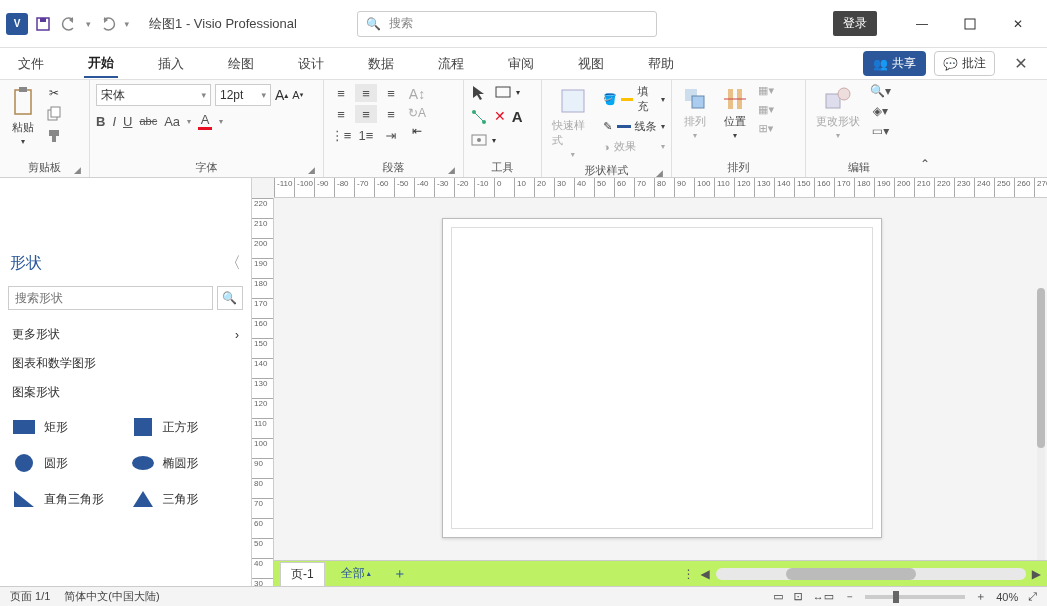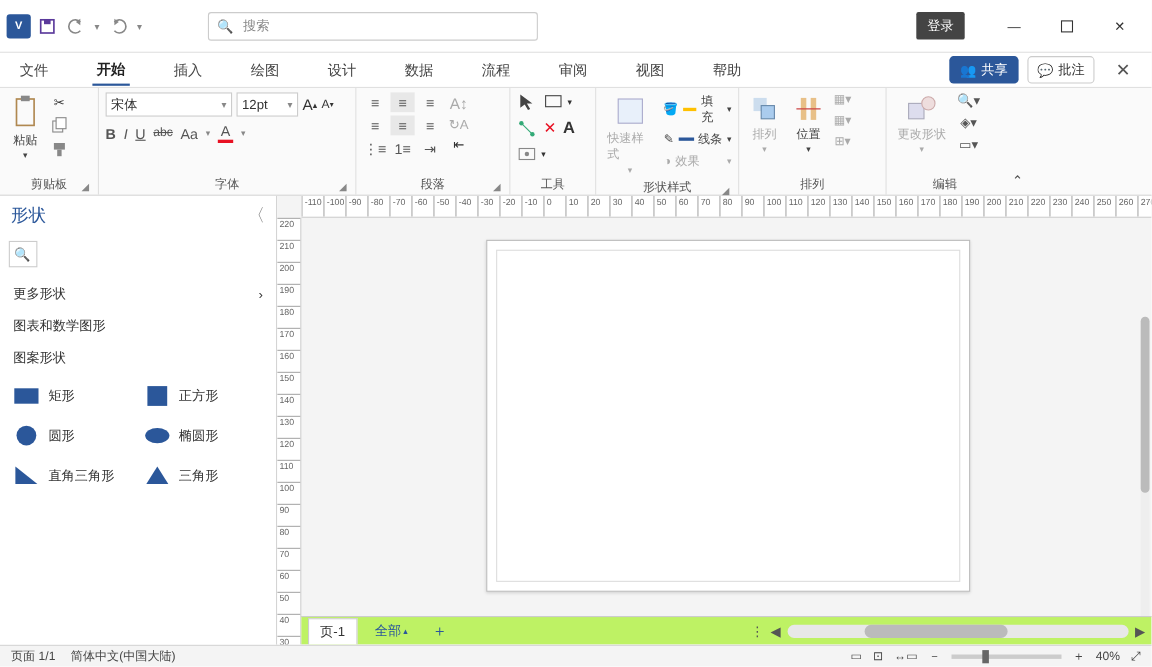--- a/index.html
+++ b/index.html
@@ -35,21 +35,21 @@
 .smallgrid .c { width: 22px; height: 18px; display:flex; align-items:center; justify-content:center; color:#555; font-size:13px;}
 .fontrow { display:flex; gap:4px; align-items:center; margin-bottom:6px;justify-content:center;}
 .fontsel { width:115px; height:22px; border:1px solid #ccc; padding:0 4px; font-size:12px; display:flex; align-items:center; justify-content:space-between; background:#fff;}
 .sizesel { width:56px; height:22px; border:1px solid #ccc; padding:0 4px; font-size:12px; display:flex; align-items:center; justify-content:space-between; background:#fff;}
 .fontbtns { display:flex; gap:7px; align-items:center; color:#555; font-size:13px;}
 .fillline { display:flex; align-items:center; gap:4px; font-size:11px; color:#444; margin-bottom:3px;}
 .fillline.dis { color:#aaa;}
 .swatch { width:14px; height:3px; display:inline-block;}
 
 .workspace { display: flex; height: 408px; }
-.shapes-pane { width: 252px; border-right: 1px solid #d0d0d0; display: flex; flex-direction: column; background:#fff;}
+.shapes-pane { width: 252px; border-right: 1px solid #d0d0d0; display: flex; flex-direction: column; background:#fff;justify-content:center;}
 .shapes-pane .hdr { display:flex; align-items:center; justify-content:space-between; padding:8px 10px; font-size:16px; color:#2b579a;}
 .shapes-pane .srch { margin:4px 8px 10px; display:flex; gap:4px;}
 .shapes-pane .srch input { flex:1; height:24px; border:1px solid #ccc; padding:0 6px; font-size:12px;}
 .shapes-pane .srch .go { width:26px; height:24px; border:1px solid #ccc; display:flex; align-items:center; justify-content:center; color:#555;}
 .shapes-pane .cat { padding:6px 12px; font-size:12px; color:#333; cursor:pointer; display:flex; align-items:center; justify-content:space-between;}
 .shapes-pane .cat.active { background:#eaeaea; font-weight:600;}
 .shape-grid { padding:10px 12px; display:grid; grid-template-columns:1fr 1fr; gap:16px 10px;}
 .shape-item { display:flex; align-items:center; gap:8px; font-size:12px; color:#333;}
 .shape-ic { width:24px; height:20px; }
 
@@ -102,20 +102,23 @@
       </span>
     <span style="color:#888;font-size:9px">▾</span>
     <span class="ic">
         <svg width="16" height="16">
           <path d="M4 4 A6 6 0 1 1 4 12" fill="none" stroke="#888" stroke-width="1.5"></path>
           <path d="M4 1 L4 7 L8 4 Z" fill="#888"></path>
         </svg>
       </span>
     <span style="color:#888;font-size:9px">▾</span>
   </div>
+  <div class="docname">
+    <span>绘图1</span><span>  -  </span><span>Visio Professional</span>
+  </div>
   <div class="search">
     <span>🔍</span>
     <span style="color:#888">搜索</span>
   </div>
   <div class="right">
     <div class="login">登录</div>
     <div class="winbtn">―</div>
     <div class="winbtn">
         <svg width="12" height="12">
           <rect x="1" y="1" width="10" height="10" fill="none" stroke="#333"></rect>
@@ -348,20 +351,21 @@
   <div class="collapse-rib">⌃</div>
 </div>
 
 <div class="workspace">
   <div class="shapes-pane">
     <div class="hdr">
       <span>形状</span>
       <span style="color:#888">〈</span>
     </div>
     <div class="srch">
+      <input placeholder="搜索形状" style="">
       <div class="go">🔍</div>
     </div>
     <div class="cat">
         <span>更多形状</span>
         <span>›</span>
       </div>
     <div class="cat">图表和数学图形</div>
     <div class="cat">图案形状</div>
     <div class="shape-grid">
       <div class="shape-item">

